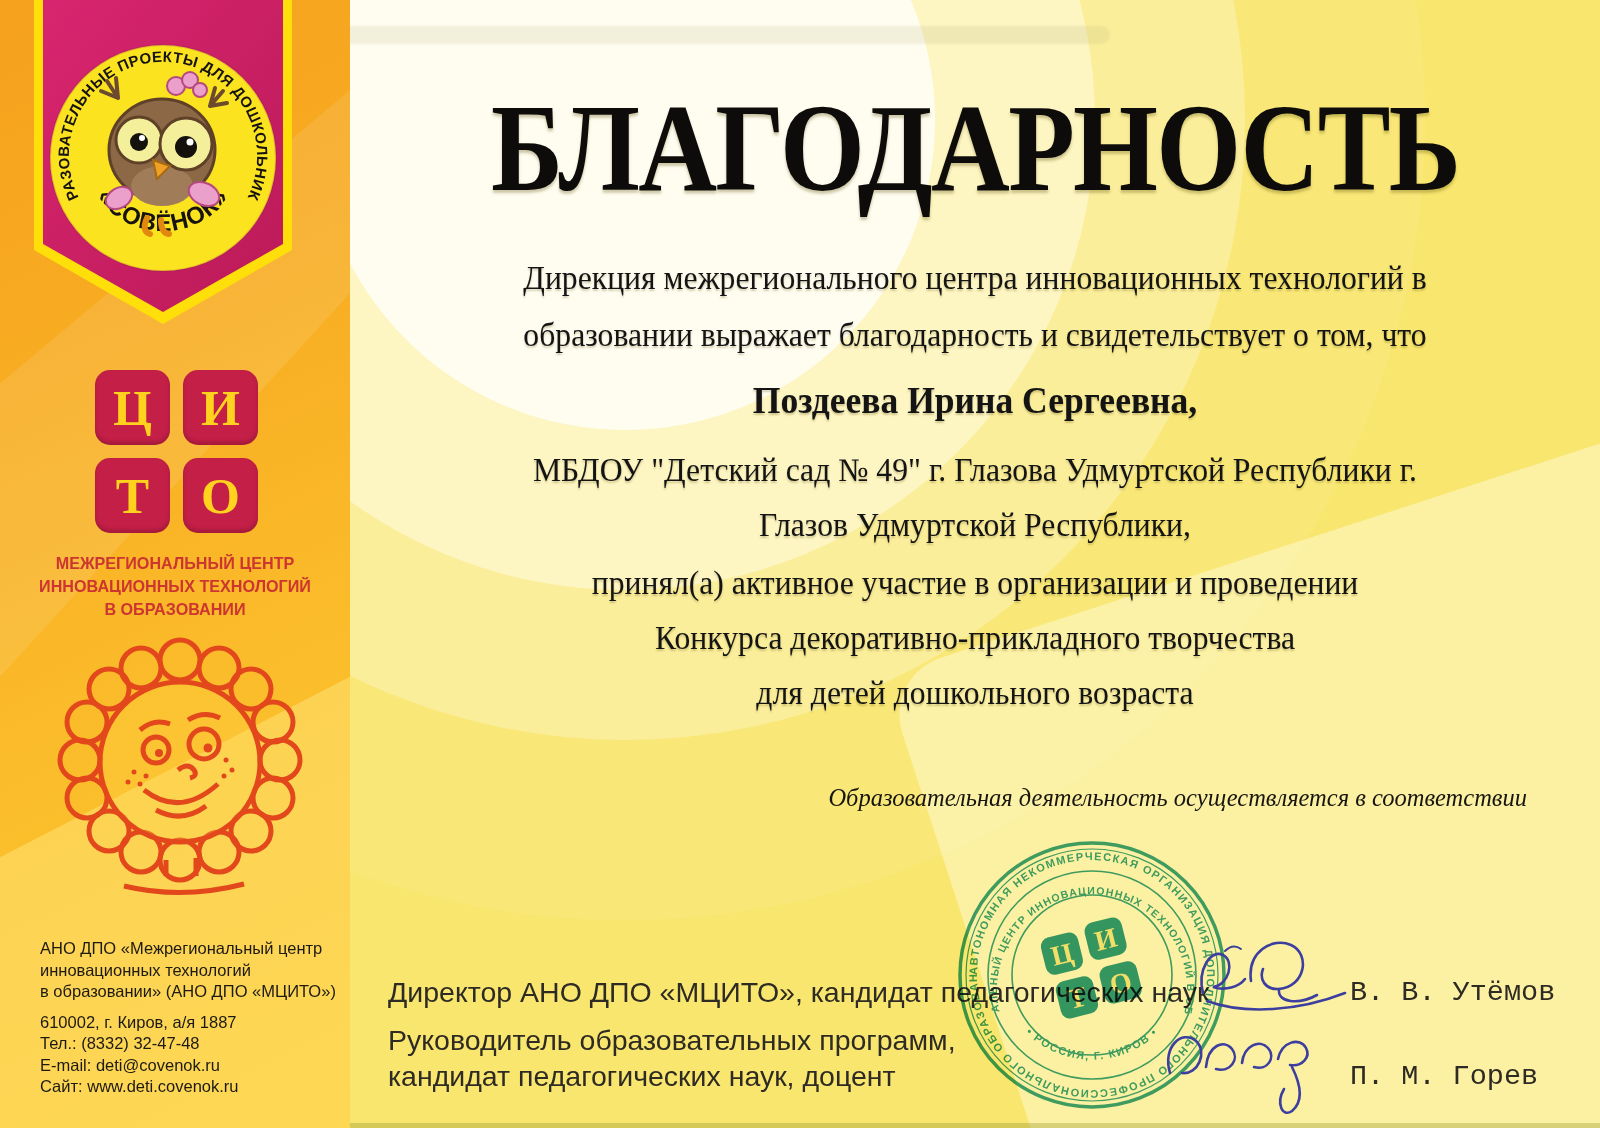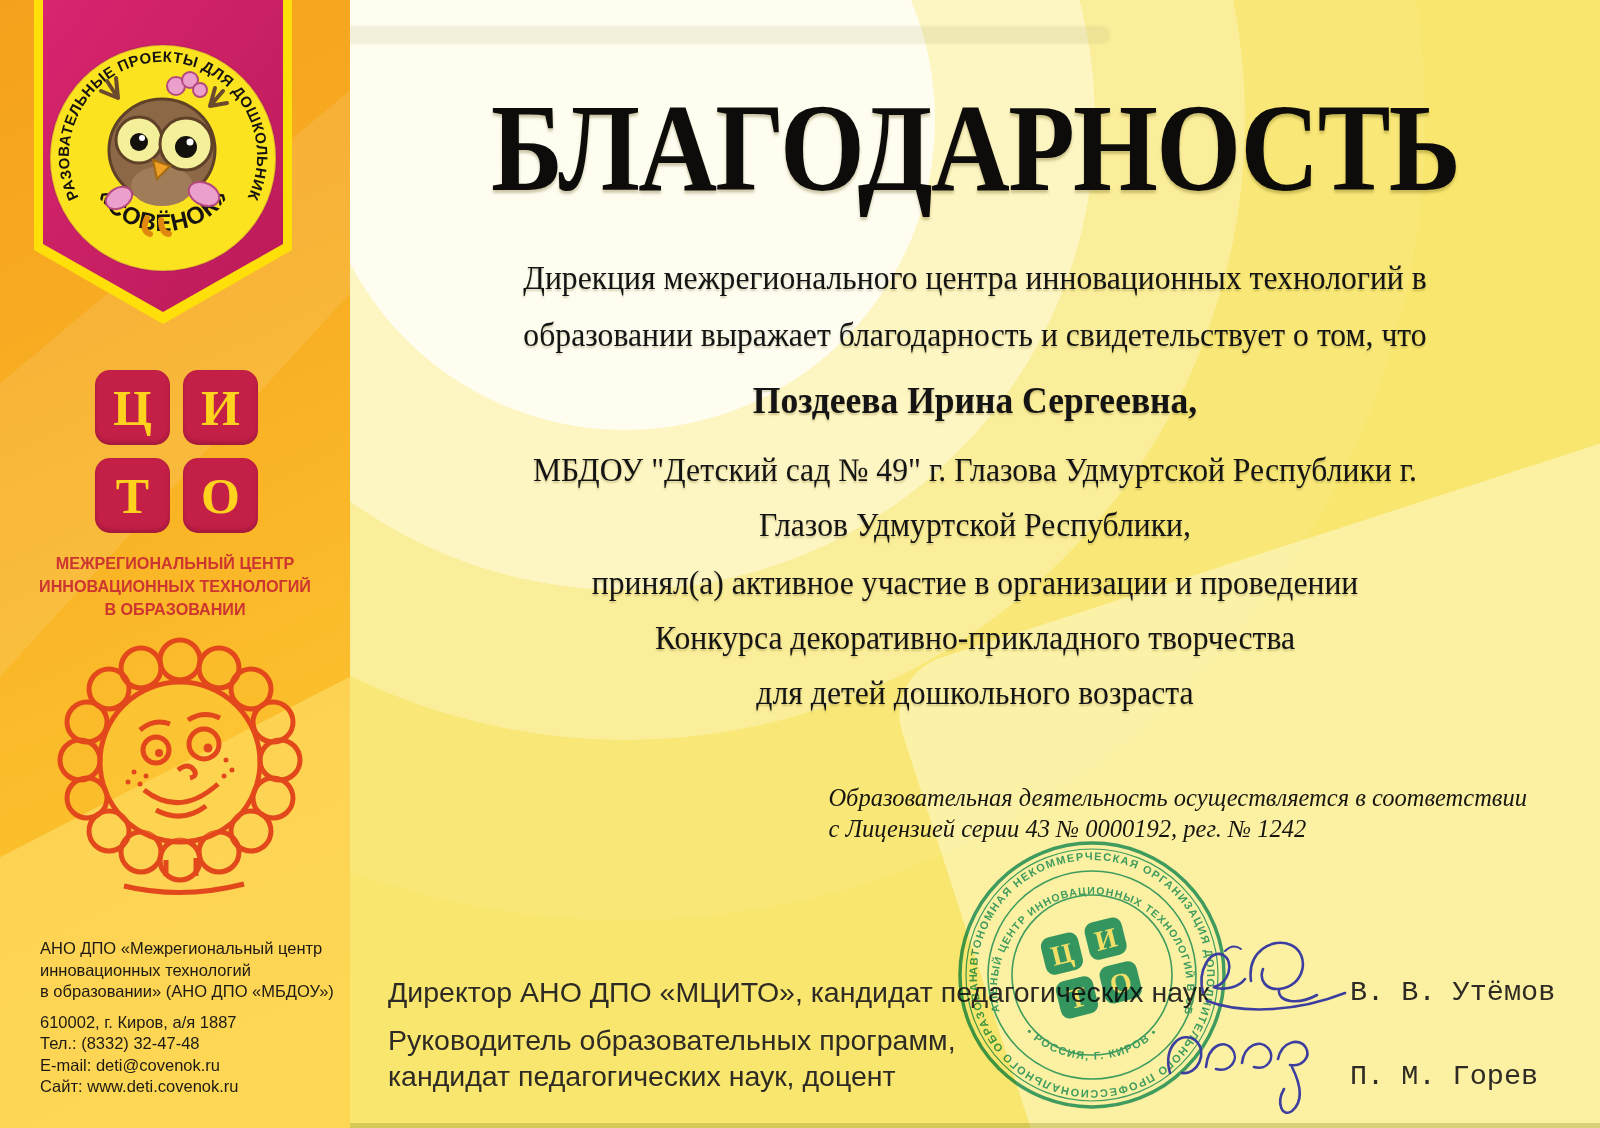--- a/index.html
+++ b/index.html
@@ -179,21 +179,21 @@
           <circle cx="118" cy="144" r="2.5"></circle>
         <circle cx="198" cy="128" r="2.5"></circle>
           <circle cx="204" cy="138" r="2.5"></circle>
           <circle cx="196" cy="144" r="2.5"></circle>
       </g>
     </svg>
 
     <div class="contact">
       <div>АНО ДПО «Межрегиональный центр</div>
       <div>инновационных технологий</div>
-      <div>в образовании» (АНО ДПО «МБДОУ»)</div>
+      <div>в образовании» (АНО ДПО «МЦИТО»)</div>
       <div class="gap"></div>
       <div>610002, г. Киров, а/я 1887</div>
       <div>Тел.: (8332) 32-47-48</div>
       <div>E-mail: deti@covenok.ru</div>
       <div>Сайт: www.deti.covenok.ru</div>
     </div>
   </aside>
 
   <main class="content">
     <h1 class="cert-title">БЛАГОДАРНОСТЬ</h1>
@@ -205,21 +205,20 @@
 
     <div class="serif-line" style="top:450px">МБДОУ "Детский сад № 49" г. Глазова Удмуртской Республики г.</div>
     <div class="serif-line" style="top:505px">Глазов Удмуртской Республики,</div>
     <div class="serif-line" style="top:563px">принял(а) активное участие в организации и проведении</div>
     <div class="serif-line" style="top:618px">Конкурса декоративно-прикладного творчества</div>
     <div class="serif-line" style="top:673px">для детей дошкольного возраста</div>
   </main>
 
   <div class="license">
     <div>Образовательная деятельность осуществляется в соответствии</div>
-    <div>с Лицензией серии 43 № 0000192, рег. № 1242</div>
   </div>
 
   <div class="sig-label" style="left:388px;top:976px">Директор АНО ДПО «МЦИТО», кандидат педагогических наук</div>
   <div class="sig-label" style="left:388px;top:1060px">кандидат педагогических наук, доцент</div>
   <div class="sig-label" style="left:388px;top:1024px">Руководитель образовательных программ,</div>
   <div class="sig-name" style="left:1350px;top:976px">В. В. Утёмов</div>
   <div class="sig-name" style="left:1350px;top:1060px">П. М. Горев</div>
 
   <svg class="stamp" viewBox="0 0 284 284">
     <g stroke="#2a9a87" fill="none">

